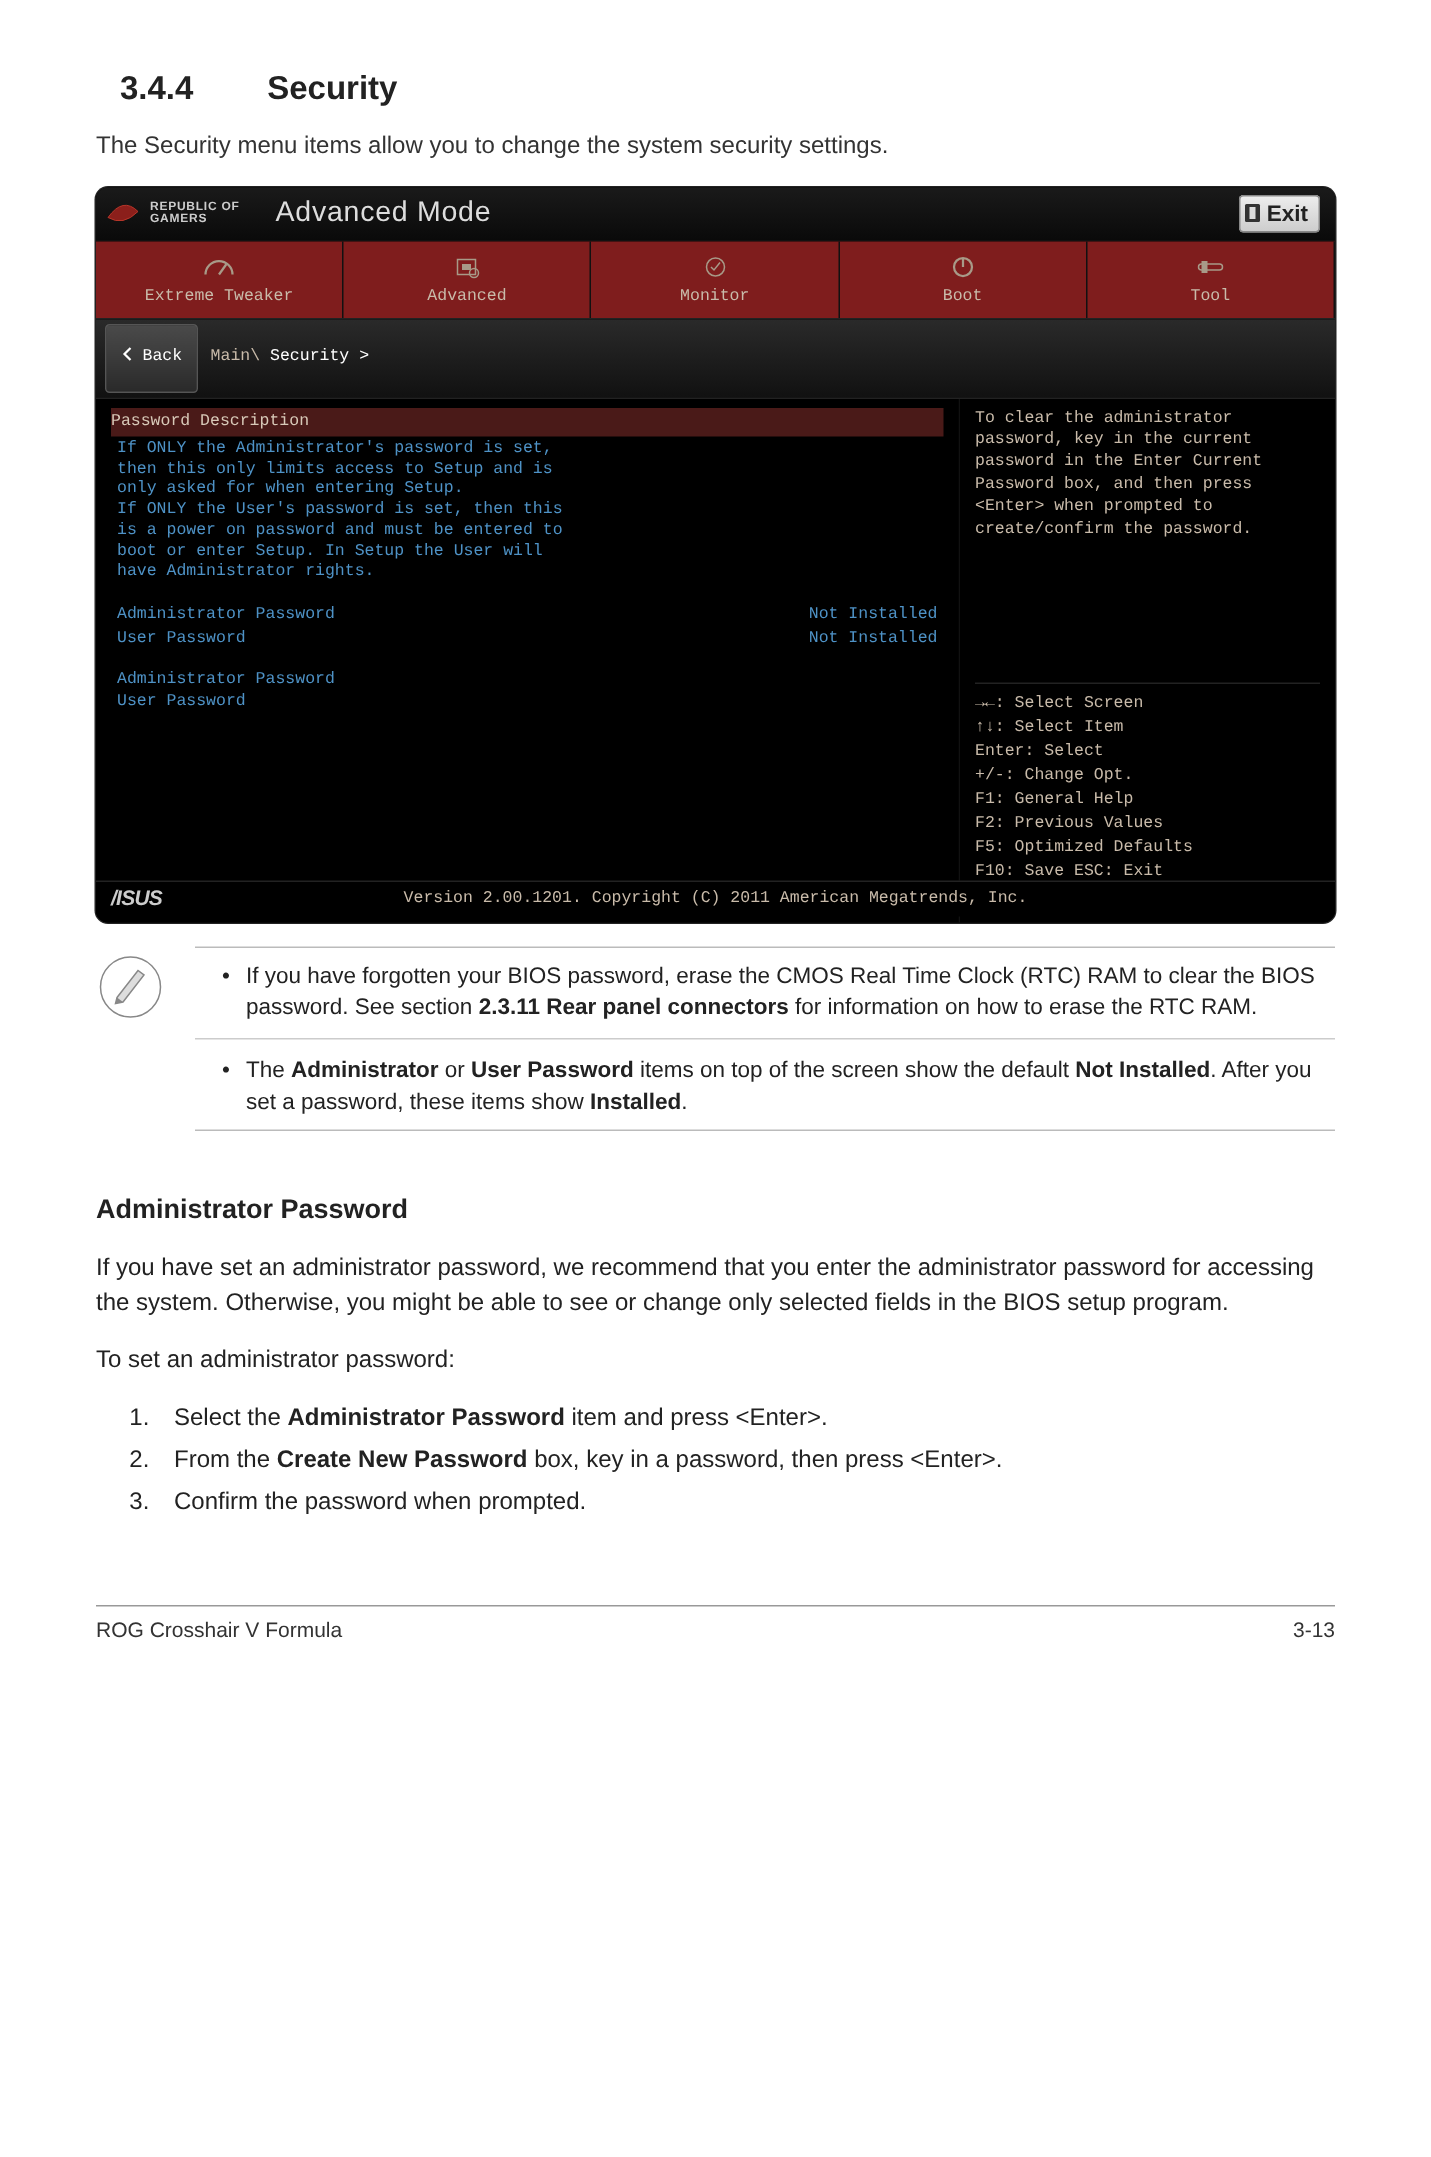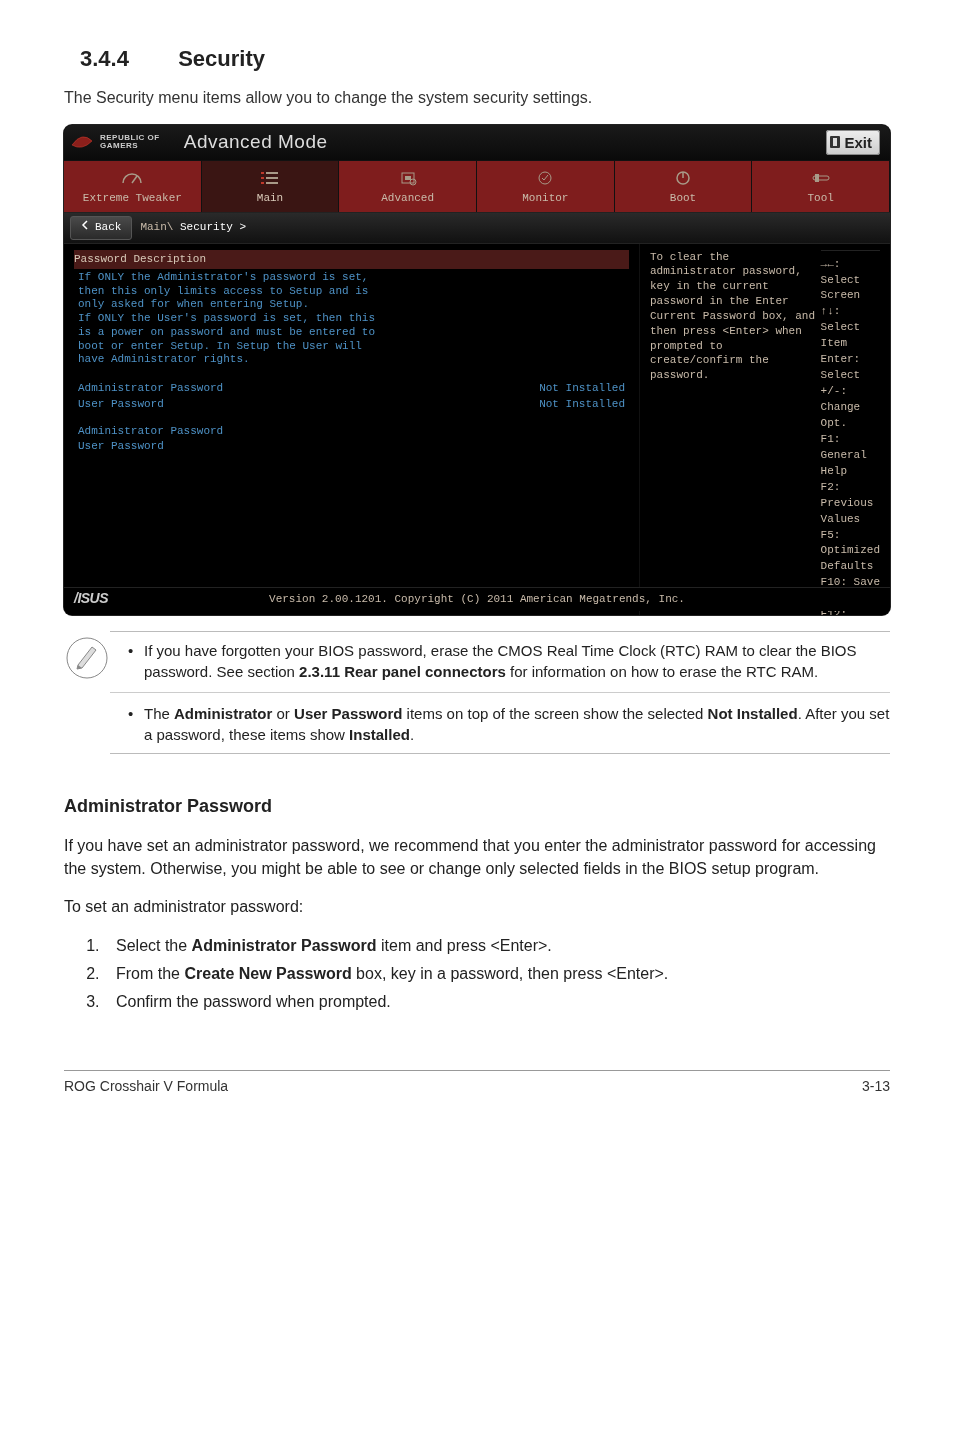--- a/index.html
+++ b/index.html
@@ -78,21 +78,21 @@
     display:flex; align-items:center;
     background: linear-gradient(#2a2a2a,#111);
     border-top:1px solid #222;
     border-bottom:1px solid #222;
     padding: 0;
     font-size:11px;
   }
   .back-bar .back-pill{
     background: linear-gradient(#4a4a4a,#2a2a2a);
     color:#fff; display:flex; gap:4px;
-    padding:3px 10px; border:1px solid #555; border-radius:3px;
+    padding:14px 10px; border:1px solid #555; border-radius:3px;
     margin: 3px 8px 3px 6px;
   }
   .back-bar .crumb { color:#c9bbaa; }
   .back-bar .crumb .active { color:#fff; }
 
   .panes {
     display:flex;
     height: 382px;
   }
   .left-pane {
@@ -121,21 +121,21 @@
     padding: 0 4px; color:#4e92c6;
   }
   .left-pane .menu-item {
     color:#4e92c6; padding: 0 4px;
   }
   .right-pane {
     width: 230px;
     padding: 6px 10px;
     background:#000;
     border-left:1px solid #111;
-    display:flex; 
+    display:flex; flex-direction:column;
     justify-content: space-between;
   }
   .right-pane .help {
     color:#c9bbaa; line-height:1.35;
   }
   .right-pane .keys {
     border-top:1px solid #222;
     padding-top: 6px;
     color:#c9bbaa;
     line-height:1.45;
@@ -150,21 +150,21 @@
     color:#c9bbaa;
     font-size:11px;
   }
   .asus-logo{
     position:absolute; bottom:3px; left:10px;
     color:#ccc; font-family: Arial,sans-serif;
     font-style:italic; font-weight:bold; font-size:14px; letter-spacing:-0.5px;
   }
 
   
-  .note-block { display:flex; margin-top: 16px; }
+  .note-block { display:flex; gap: 20px; margin-top: 16px; }
   .note-icon-wrap { width: 56px; padding-top:4px; }
   .note-body {
     border-top: 1px solid #bbb;
     border-bottom: 1px solid #bbb;
     padding: 8px 0;
     flex: 1 1 auto;
     font-size: 15px;
   }
   .note-body ul { margin:0; padding-left: 18px; list-style: none;}
   .note-body li { position:relative; margin-bottom: 12px; padding-left: 16px;}
@@ -216,33 +216,20 @@
 
   <div class="tab-strip">
     <div class="tab">
       <div class="ticon">
         <svg width="22" height="14" viewBox="0 0 22 14">
             <path d="M2 12 A9 9 0 0 1 20 12" fill="none" stroke="#a89a88" stroke-width="1.5"></path>
             <line x1="11" y1="12" x2="16" y2="5" stroke="#a89a88" stroke-width="1.5"></line>
           </svg>
       </div>
       <div class="tlabel">Extreme Tweaker</div>
-    </div>
-    <div class="tab main-tab">
-      <div class="ticon">
-        <svg width="18" height="14" viewBox="0 0 18 14">
-          <rect x="0" y="1" width="3" height="2" fill="#c0392b"></rect>
-            <rect x="5" y="1" width="12" height="2" fill="#a89a88"></rect>
-          <rect x="0" y="6" width="3" height="2" fill="#c0392b"></rect>
-            <rect x="5" y="6" width="12" height="2" fill="#a89a88"></rect>
-          <rect x="0" y="11" width="3" height="2" fill="#c0392b"></rect>
-            <rect x="5" y="11" width="12" height="2" fill="#a89a88"></rect>
-        </svg>
-      </div>
-      <div class="tlabel">Main</div>
     </div>
     <div class="tab">
       <div class="ticon">
         <svg width="18" height="16" viewBox="0 0 18 16">
             <rect x="3" y="3" width="12" height="10" fill="none" stroke="#a89a88"></rect>
             <rect x="6" y="6" width="6" height="4" fill="#a89a88"></rect>
             <circle cx="14" cy="12" r="3" fill="none" stroke="#a89a88"></circle>
           </svg>
       </div>
       <div class="tlabel">Advanced</div>
@@ -348,21 +335,21 @@
   </div>
   <div class="note-body">
     <ul>
       <li>
         <span>If you have forgotten your BIOS password, erase the CMOS Real Time Clock (RTC) RAM to clear the BIOS password. See section </span><b>2.3.11 Rear panel connectors</b><span> for information on how to erase the RTC RAM.</span>
       </li>
     </ul>
     <hr>
     <ul>
       <li>
-        <span>The </span><b>Administrator</b><span> or </span><b>User Password</b><span> items on top of the screen show the selected </span><b>Not Installed</b><span>. After you set a password, these items show </span><b>Installed</b><span>.</span>
+        <span>The </span><b>Administrator</b><span> or </span><b>User Password</b><span> items on top of the screen show the default </span><b>Not Installed</b><span>. After you set a password, these items show </span><b>Installed</b><span>.</span>
       </li>
     </ul>
   </div>
 </div>
 
 <h3 class="subhead">Administrator Password</h3>
 <p>If you have set an administrator password, we recommend that you enter the administrator password for accessing the system. Otherwise, you might be able to see or change only selected fields in the BIOS setup program.</p>
 <p>To set an administrator password:</p>
 <ol class="steps">
   <li>

